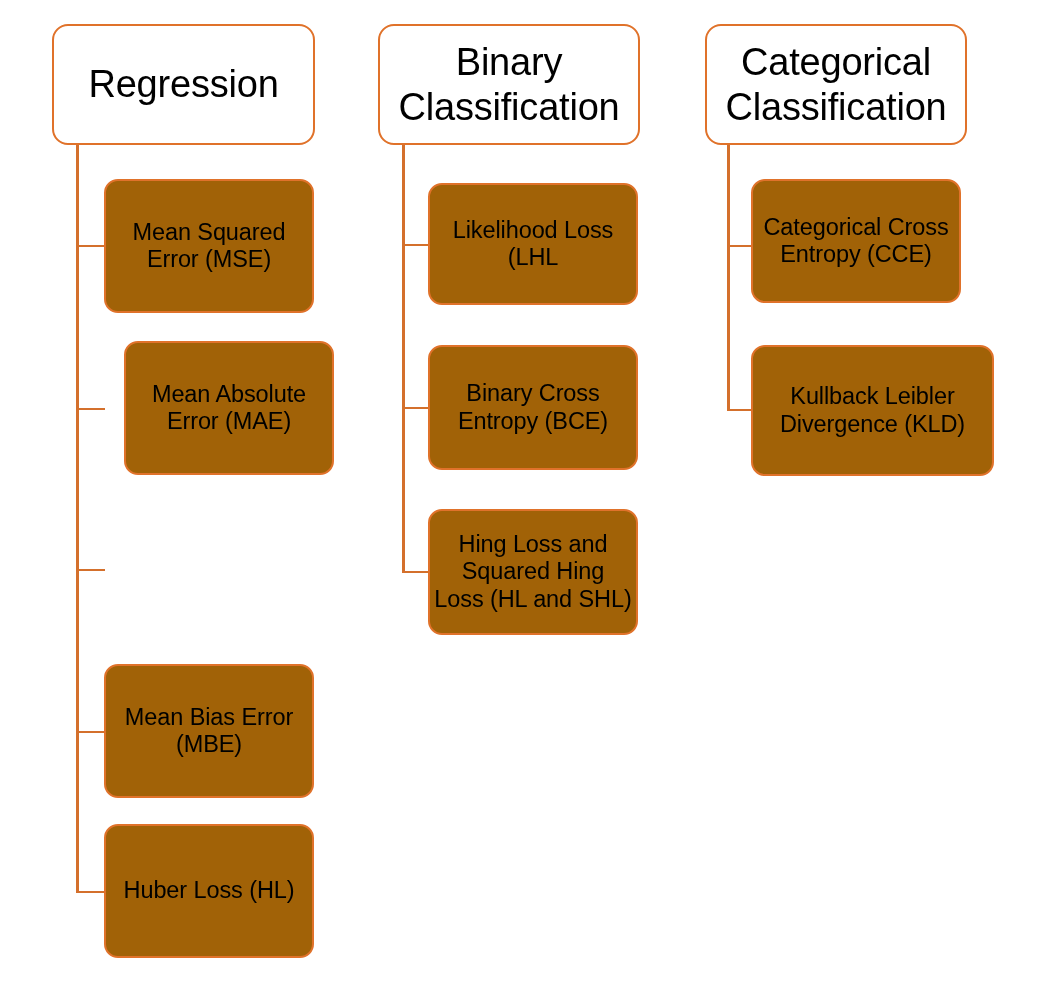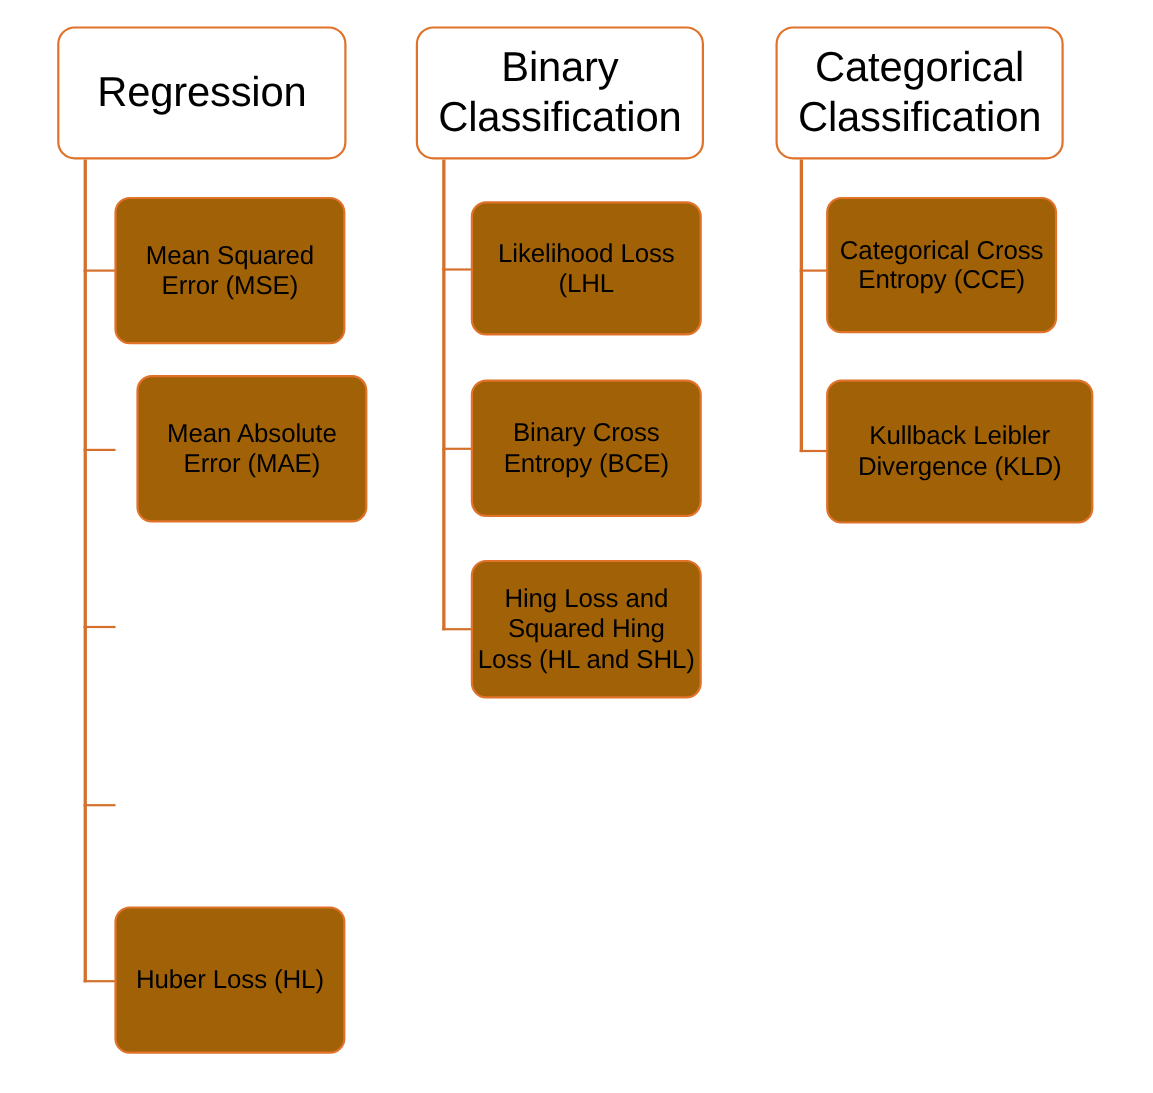--- a/index.html
+++ b/index.html
@@ -63,20 +63,22 @@
   <div class="connector h" style="left:76px; top:245px; width:29px;"></div>
   <div class="connector h" style="left:76px; top:408px; width:29px;"></div>
   <div class="connector h" style="left:76px; top:569px; width:29px;"></div>
   <div class="connector h" style="left:76px; top:731px; width:29px;"></div>
   <div class="connector h" style="left:76px; top:891px; width:29px;"></div>
 
   <div class="node leaf" style="left:104px; top:179px; width:210px; height:134px;">Mean Squared
 Error (MSE)</div>
   <div class="node leaf" style="left:104px; top:341px; width:210px; height:134px;margin-left:20px;">Mean Absolute
 Error (MAE)</div>
+  <div class="node leaf" style="left:104px; top:664px; width:210px; height:134px;">Mean Bias Error
+(MBE)</div>
   <div class="node leaf" style="left:104px; top:824px; width:210px; height:134px;">Huber Loss (HL)</div>
 
   <div class="node root" style="left:378px; top:24px; width:262px; height:121px;">Binary
 Classification</div>
 
   <div class="connector v" style="left:402px; top:145px; height:428px;"></div>
 
   <div class="connector h" style="left:402px; top:244px; width:28px;"></div>
   <div class="connector h" style="left:402px; top:407px; width:28px;"></div>
   <div class="connector h" style="left:402px; top:571px; width:28px;"></div>

